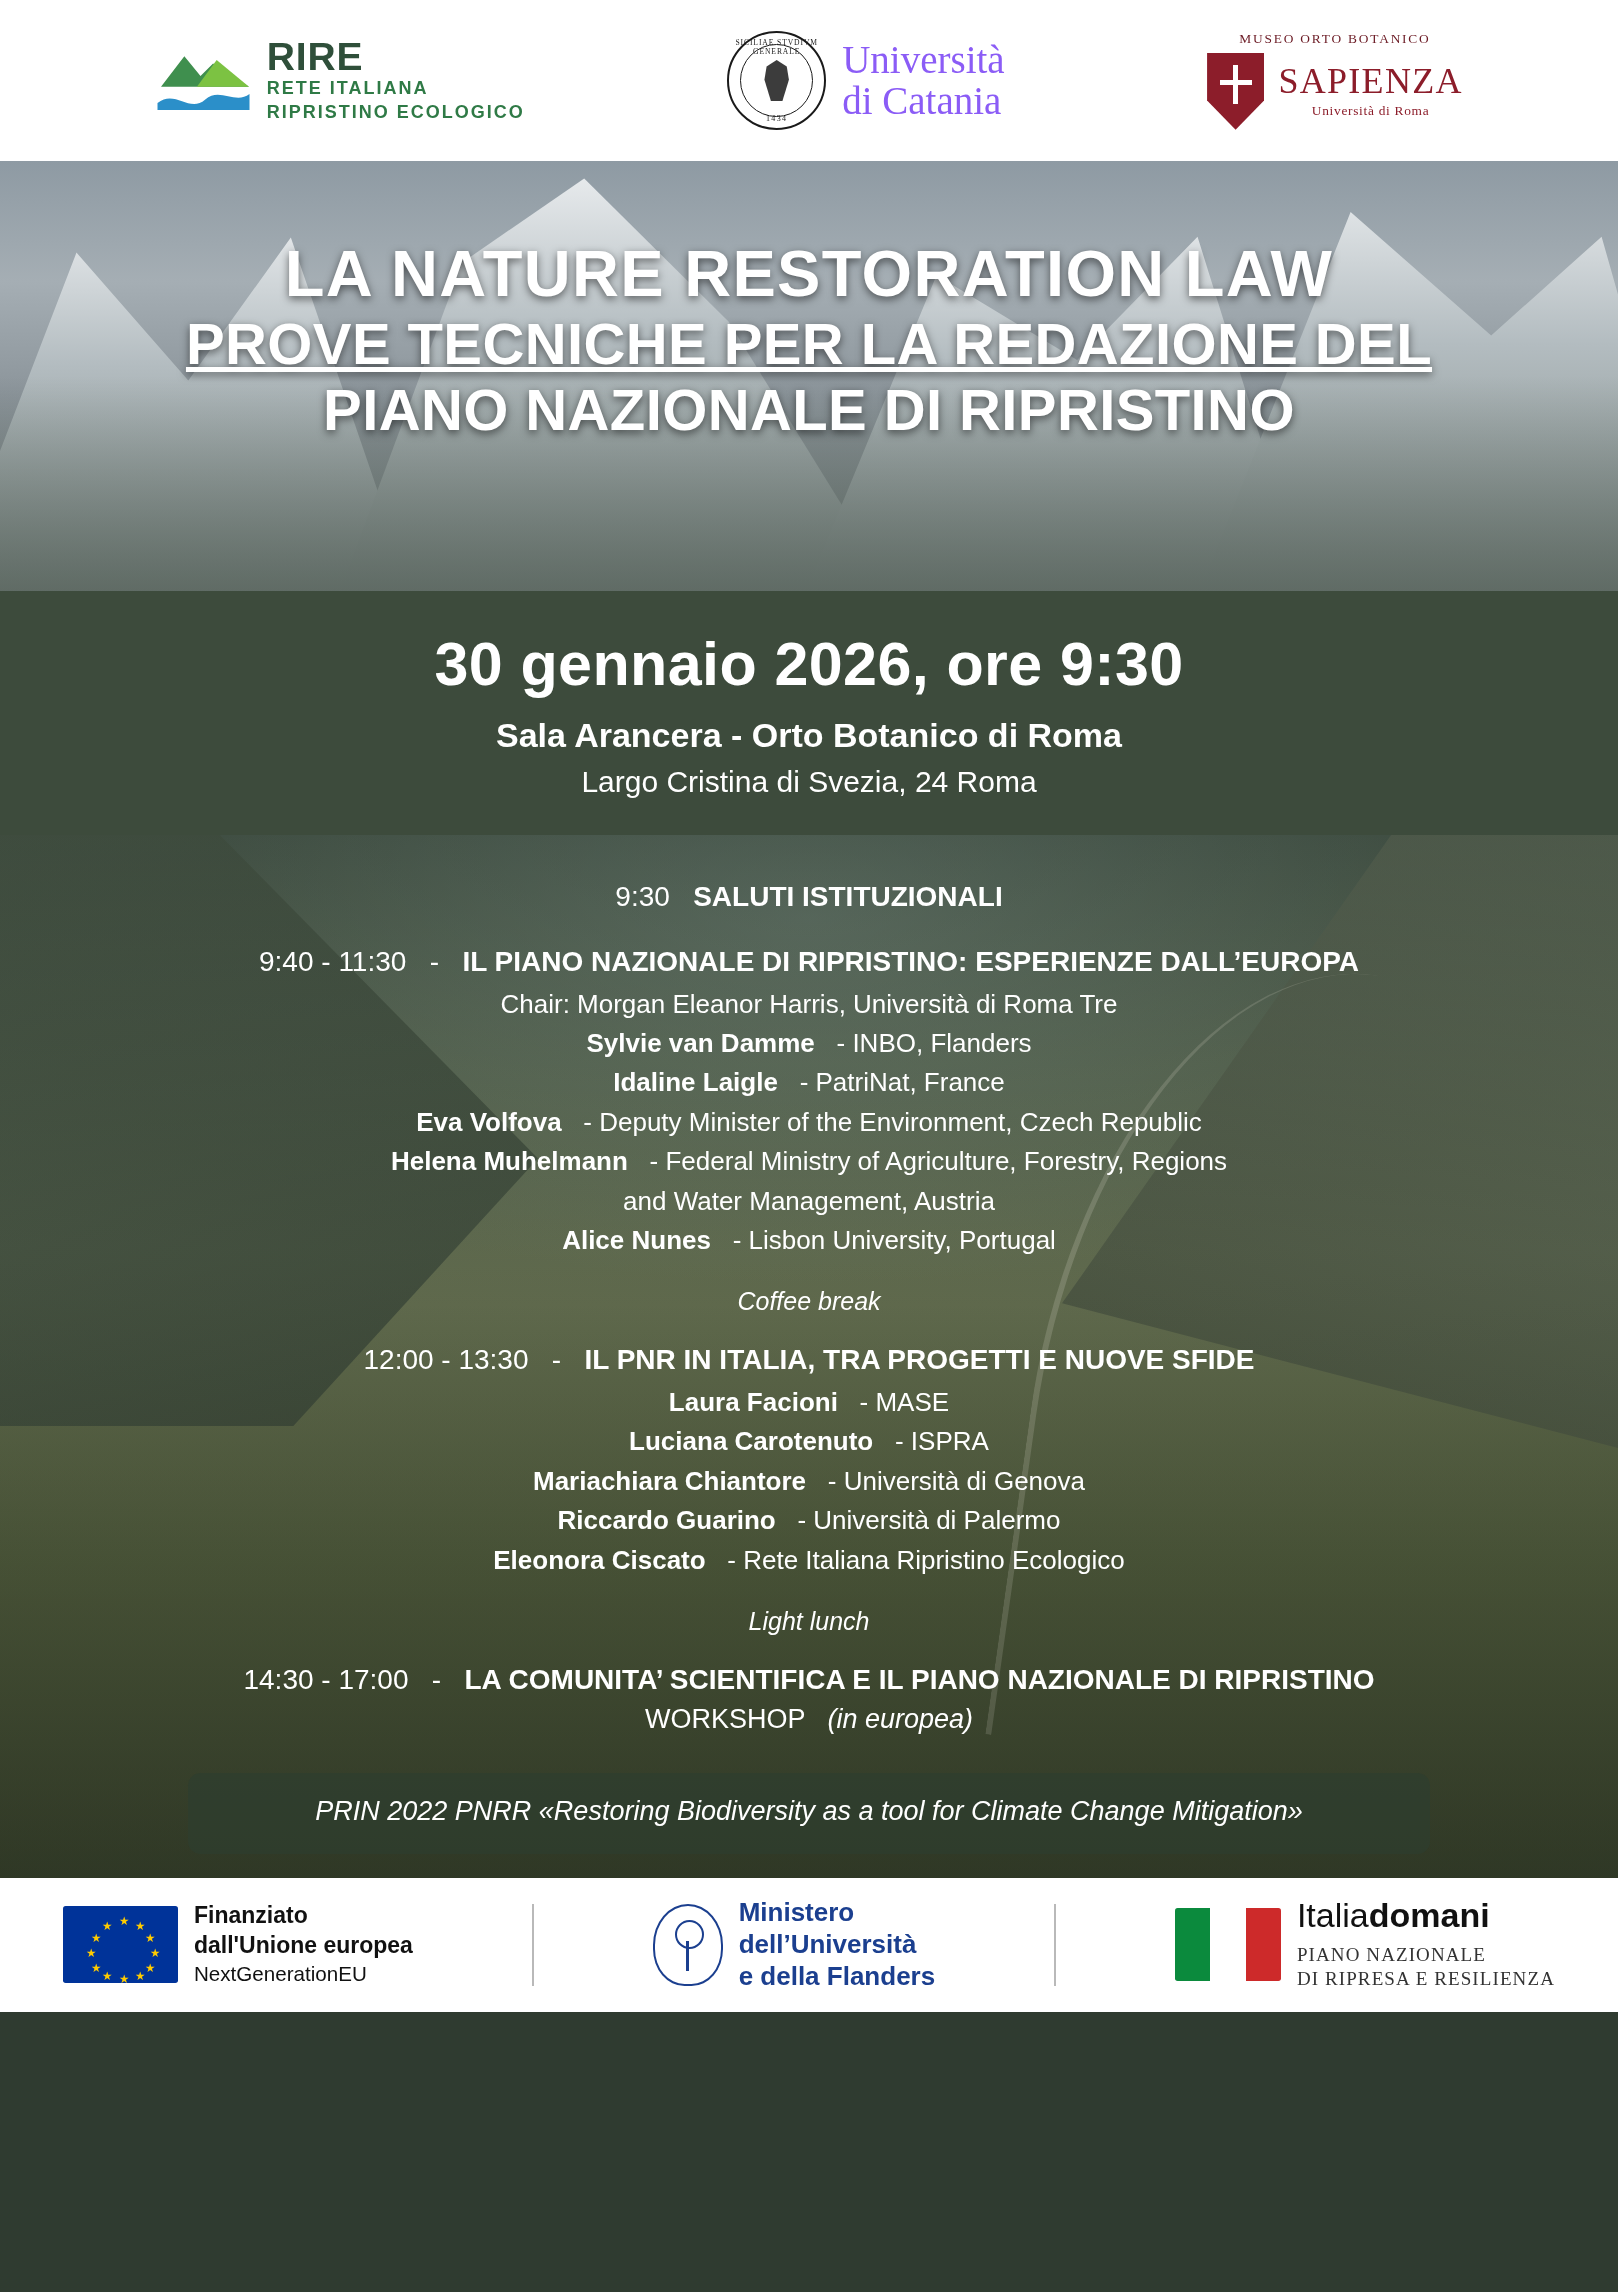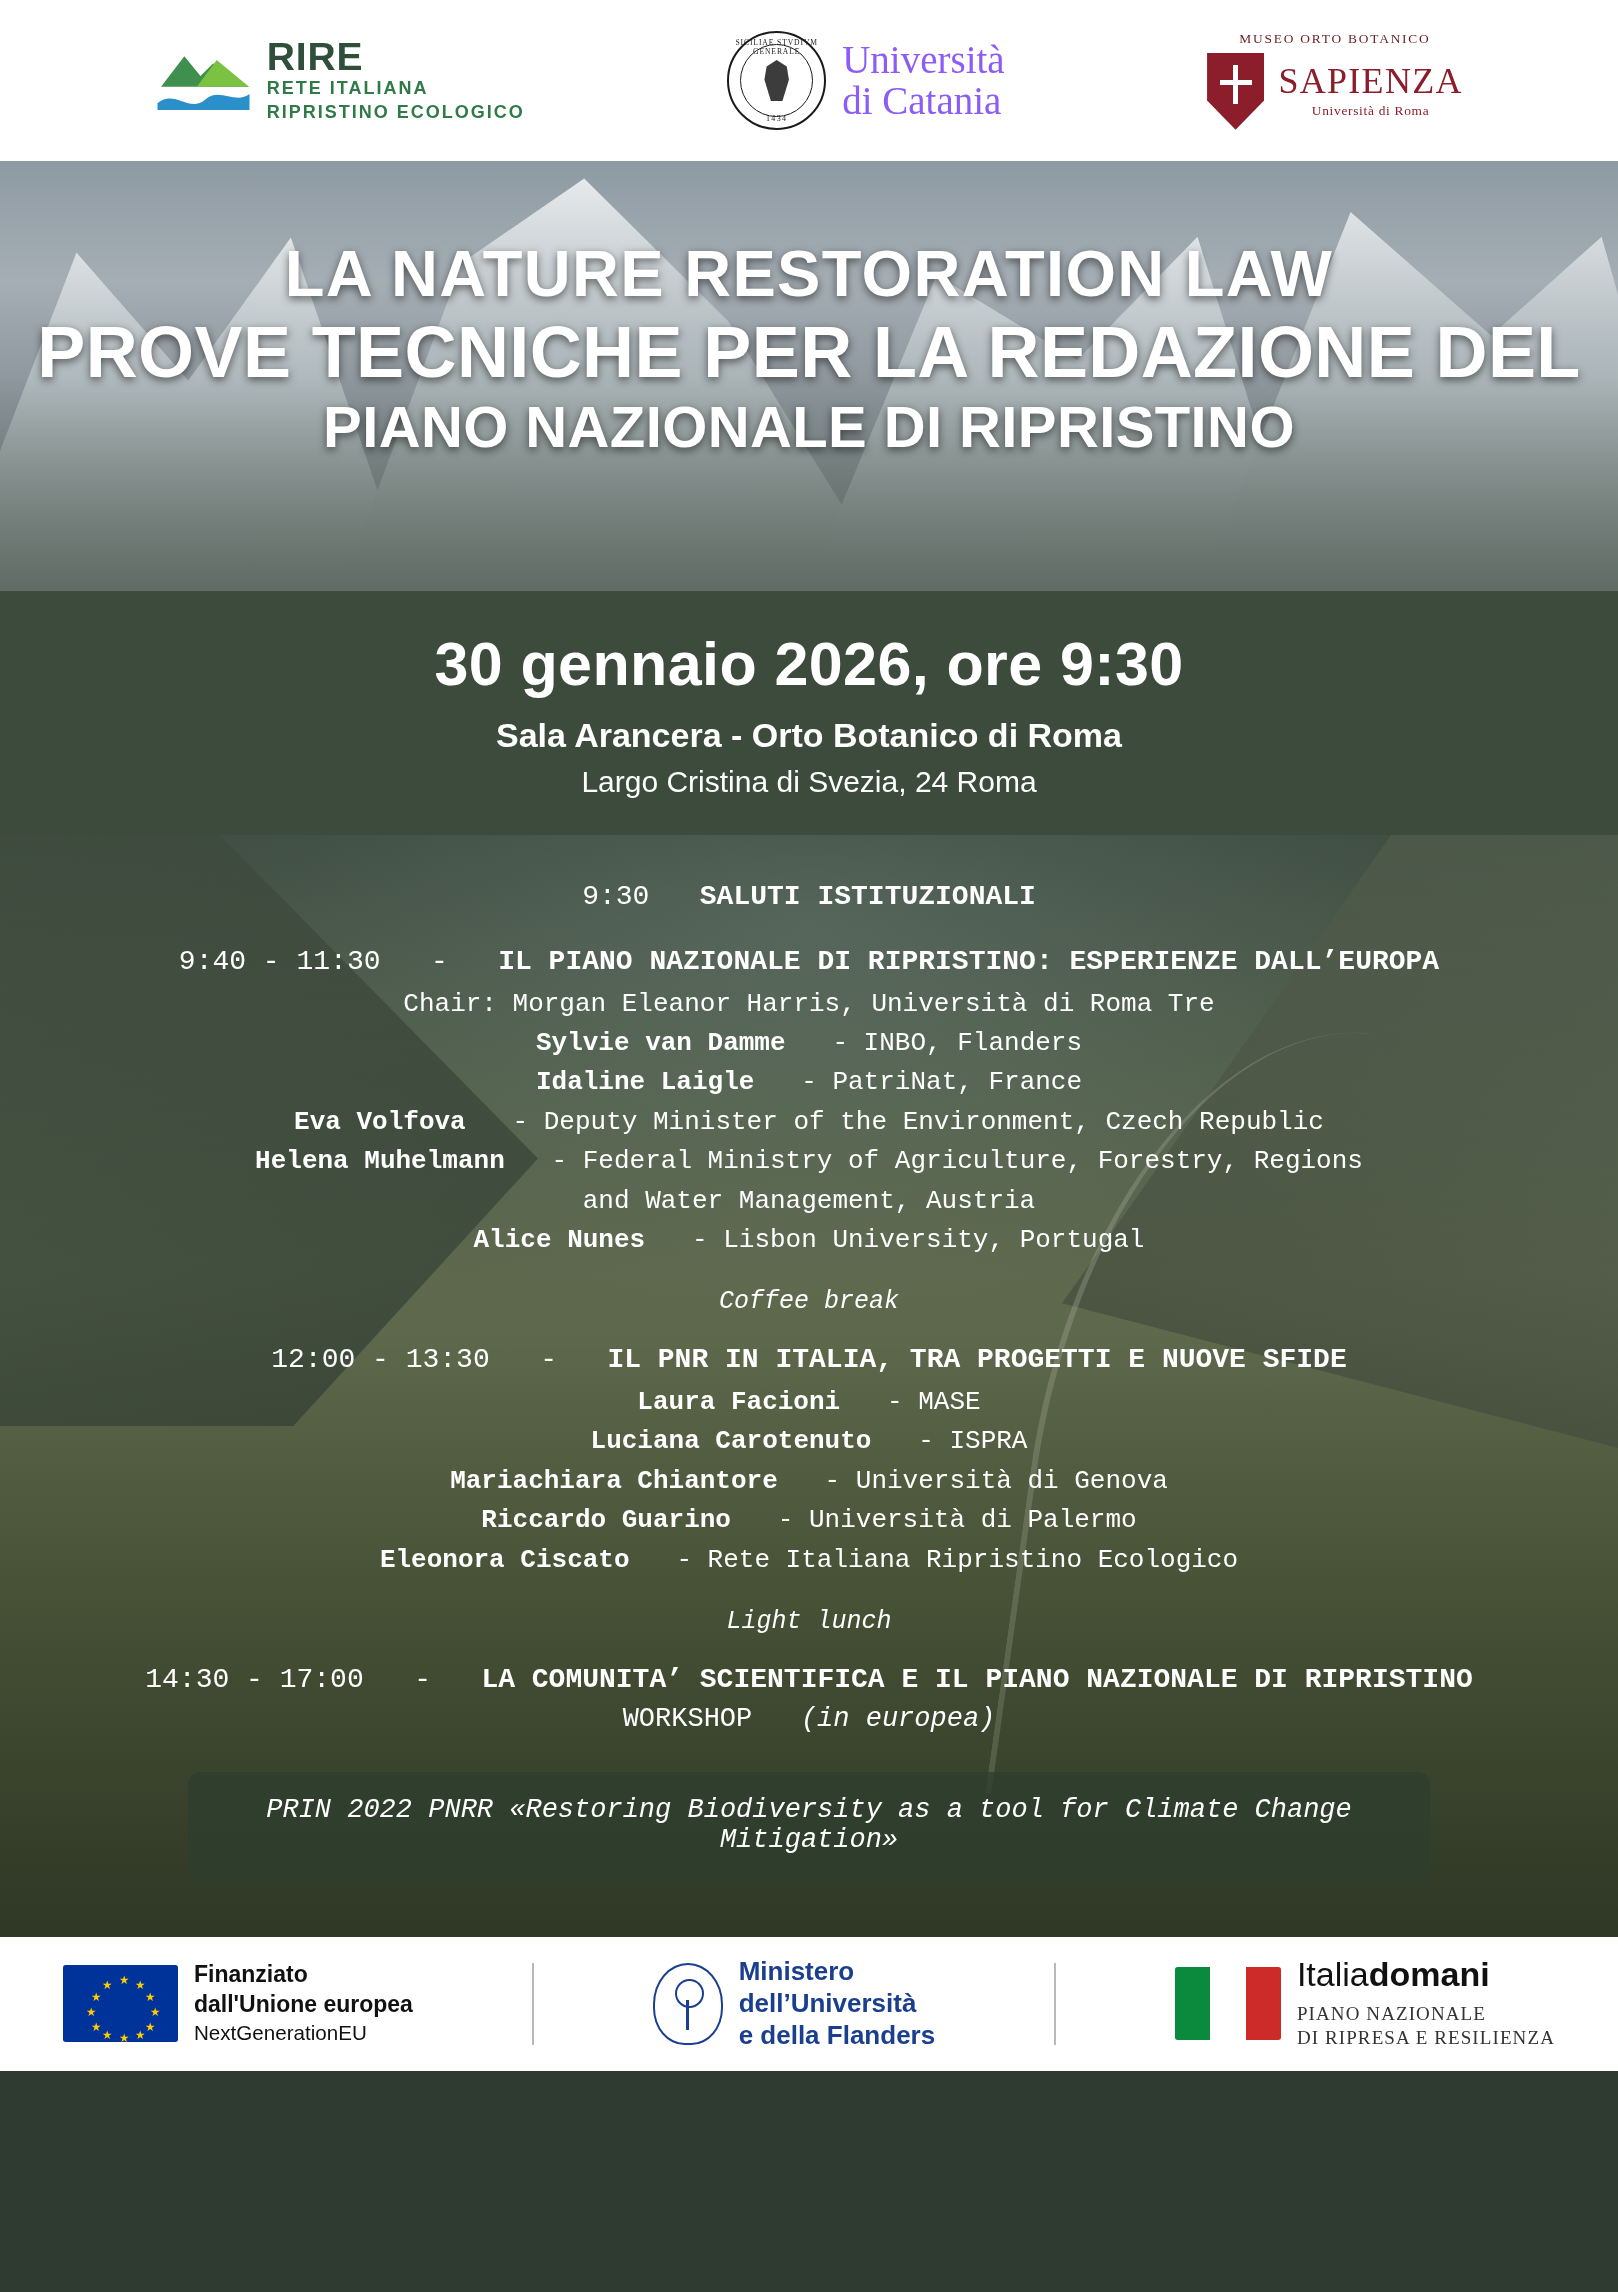--- a/index.html
+++ b/index.html
@@ -203,24 +203,25 @@
     text-shadow: 0 2.7px 9px rgba(0,0,0,0.55);
     z-index: 3;
   }
   .hero-title .t1 {
     font-size: 65px;
     font-weight: bold;
     letter-spacing: 1.3px;
     line-height: 1.12;
   }
   .hero-title .t2 {
-    font-size: 72px;
+    font-size: 58px;
     font-weight: bold;
     letter-spacing: 0.4px;
     line-height: 1.15;
+    text-decoration: underline;
   }
   .hero-title .t3 {
     font-size: 58px;
     font-weight: bold;
     letter-spacing: 0.4px;
     line-height: 1.15;
   }
 
   
   .date-band {
@@ -242,27 +243,26 @@
   }
   .date-band .address-line {
     font-size: 30px;
     margin-top: 10.7px;
     font-weight: normal;
   }
 
   
   .programme {
     position: relative;
-    padding: 43px 0 55px 0;
+    padding: 43px 0 24px 0;
     color: #ffffff;
     overflow: hidden;
     background:
       radial-gradient(ellipse 70% 50% at 50% 8%, rgba(130,150,140,0.55), rgba(0,0,0,0) 70%),
       linear-gradient(180deg, #4a5a4c 0%, #5c6a52 22%, #6a7454 45%, #55603f 70%, #3e472f 100%);
-    font-family: Liberation Mono, monospace;
   }
   .programme .ridge-l {
     position: absolute;
     left: -107px; top: -18px;
     width: 645px; height: 609px;
     background: linear-gradient(160deg, #51604f 0%, #3c4839 100%);
     clip-path: polygon(0 0, 48% 0, 100% 56%, 62% 100%, 0 100%);
     opacity: 0.85;
   }
   .programme .ridge-r {

